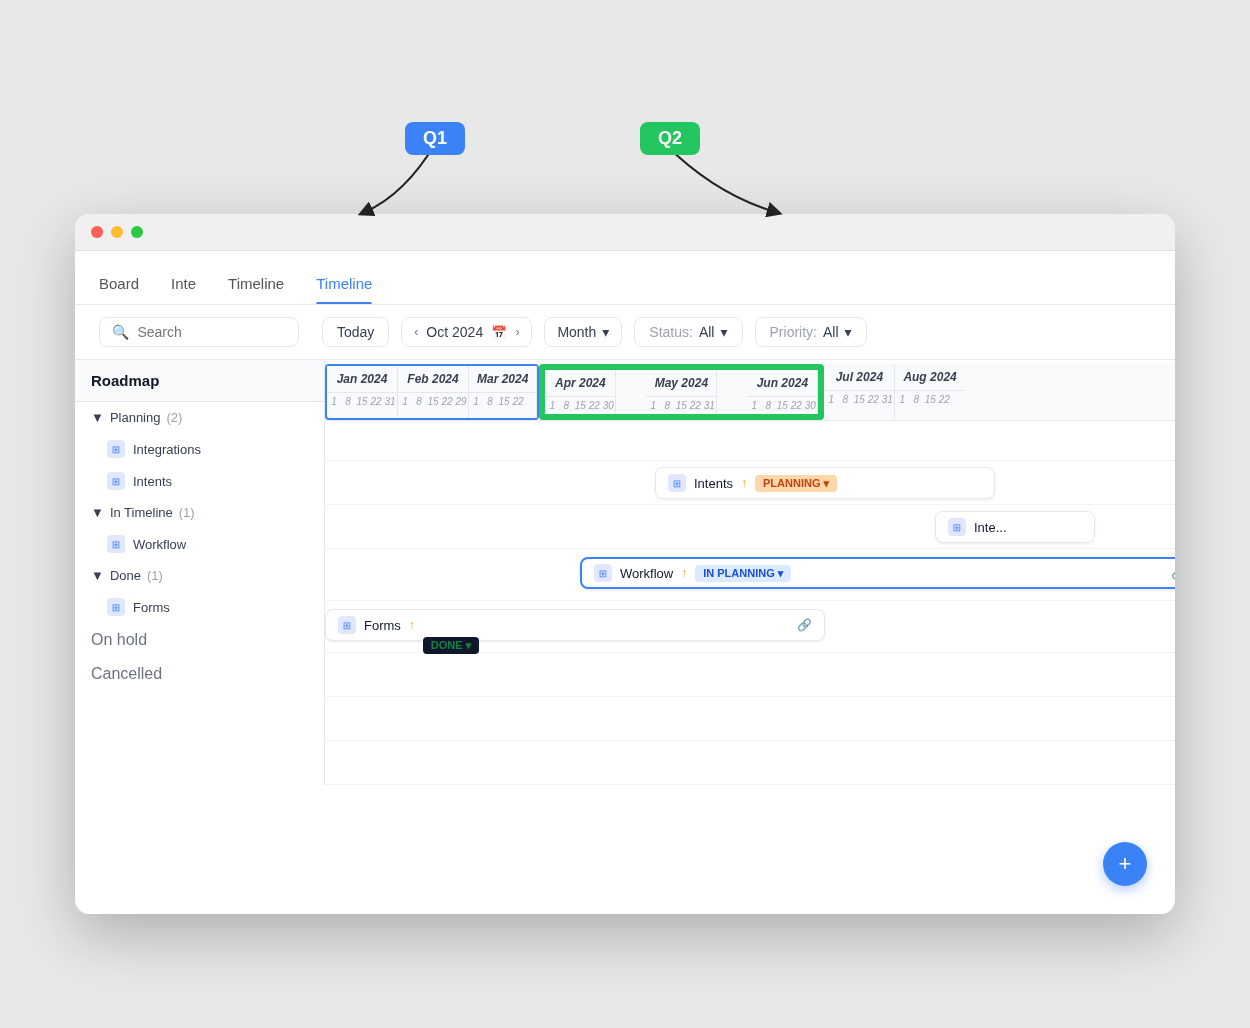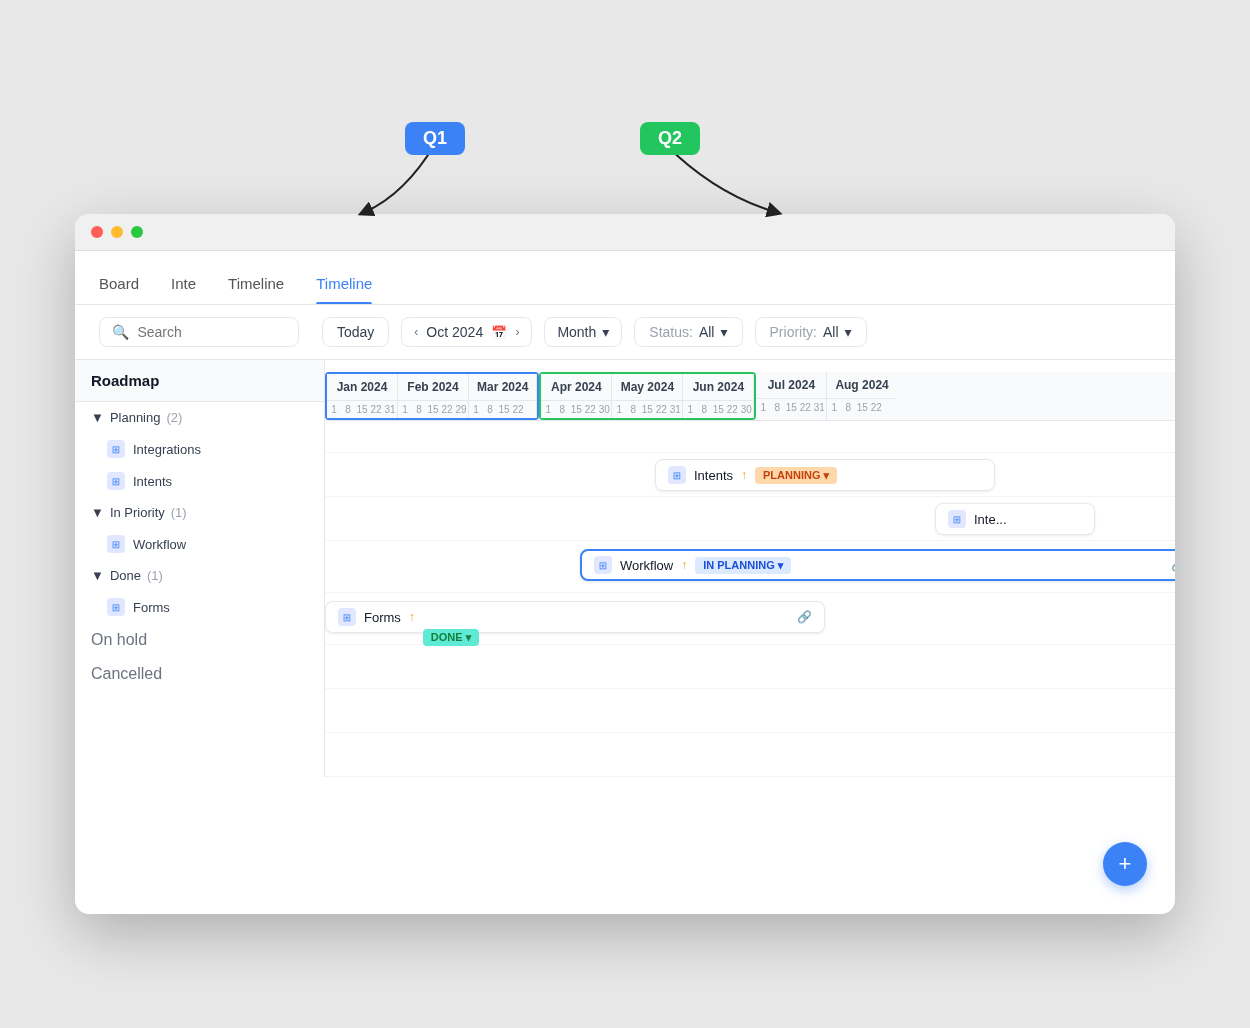--- a/index.html
+++ b/index.html
@@ -283,21 +283,21 @@
       align-items: center;
       gap: 4px;
       padding: 2px 8px;
       border-radius: 4px;
       font-size: 11px;
       font-weight: 600;
       cursor: pointer;
     }
     .status-planning { background: #fed7aa; color: #c2410c; }
     .status-inprogress { background: #dbeafe; color: #1d4ed8; }
-    .status-done { background: #5eead4; color: #15803d; margin-top: 41px; }
+    .status-done { background: #0f172a; color: #15803d; margin-top: 41px; }
 
     .priority-icon { color: #f59e0b; font-size: 12px; }
     .link-icon { color: #9ca3af; font-size: 12px; margin-left: auto; }
 
     
     .fab {
       position: fixed;
       bottom: 48px;
       right: 80px;
       width: 44px;
@@ -435,21 +435,21 @@
             <div class="item-icon">⊞</div>
             <span>Integrations</span>
           </div>
           <div class="sidebar-item">
             <div class="item-icon">⊞</div>
             <span>Intents</span>
           </div>
 
           <div class="group-header">
             <span>▼</span>
-            <span>In Priority</span>
+            <span>In Timeline</span>
             <span class="group-count">(1)</span>
           </div>
           <div class="sidebar-item">
             <div class="item-icon">⊞</div>
             <span>Workflow</span>
           </div>
 
           <div class="group-header">
             <span>▼</span>
             <span>Done</span>
@@ -460,21 +460,21 @@
             <span>Forms</span>
           </div>
 
           <div class="group-label">On hold</div>
           <div class="group-label">Cancelled</div>
         </div>
 
         <div class="timeline-scroll">
           <div class="tl-inner" style="min-width:900px;position:relative;">
 
-            <div style="display:flex;border-bottom:1px solid #e5e7eb;background:#f9fafb;position:sticky;top:12px;z-index:10;">
+            <div style="display:flex;border-bottom:1px solid #e5e7eb;background:#f9fafb;position:sticky;top:4px;z-index:10;font-style:italic;">
 
               <div style="border:2px solid #3b82f6;border-radius:4px;display:flex;">
 
                 <div style="border-right:1px solid #e5e7eb;">
                   <div class="month-name-bar">Jan 2024</div>
                   <div class="days-bar">
                     <span class="day-cell">1</span>
                     <span class="day-cell">8</span>
                     <span class="day-cell">15</span>
                     <span class="day-cell">22</span>
@@ -497,21 +497,21 @@
                   <div class="month-name-bar">Mar 2024</div>
                   <div class="days-bar">
                     <span class="day-cell">1</span>
                     <span class="day-cell">8</span>
                     <span class="day-cell">15</span>
                     <span class="day-cell">22</span>
                   </div>
                 </div>
               </div>
 
-              <div style="border:2px solid #22c55e;border-radius:4px;display:flex;">
+              <div style="border:6px solid #22c55e;border-radius:4px;display:flex;gap:30px;">
 
                 <div style="border-right:1px solid #e5e7eb;">
                   <div class="month-name-bar">Apr 2024</div>
                   <div class="days-bar">
                     <span class="day-cell">1</span>
                     <span class="day-cell">8</span>
                     <span class="day-cell">15</span>
                     <span class="day-cell">22</span>
                     <span class="day-cell">30</span>
                   </div>

